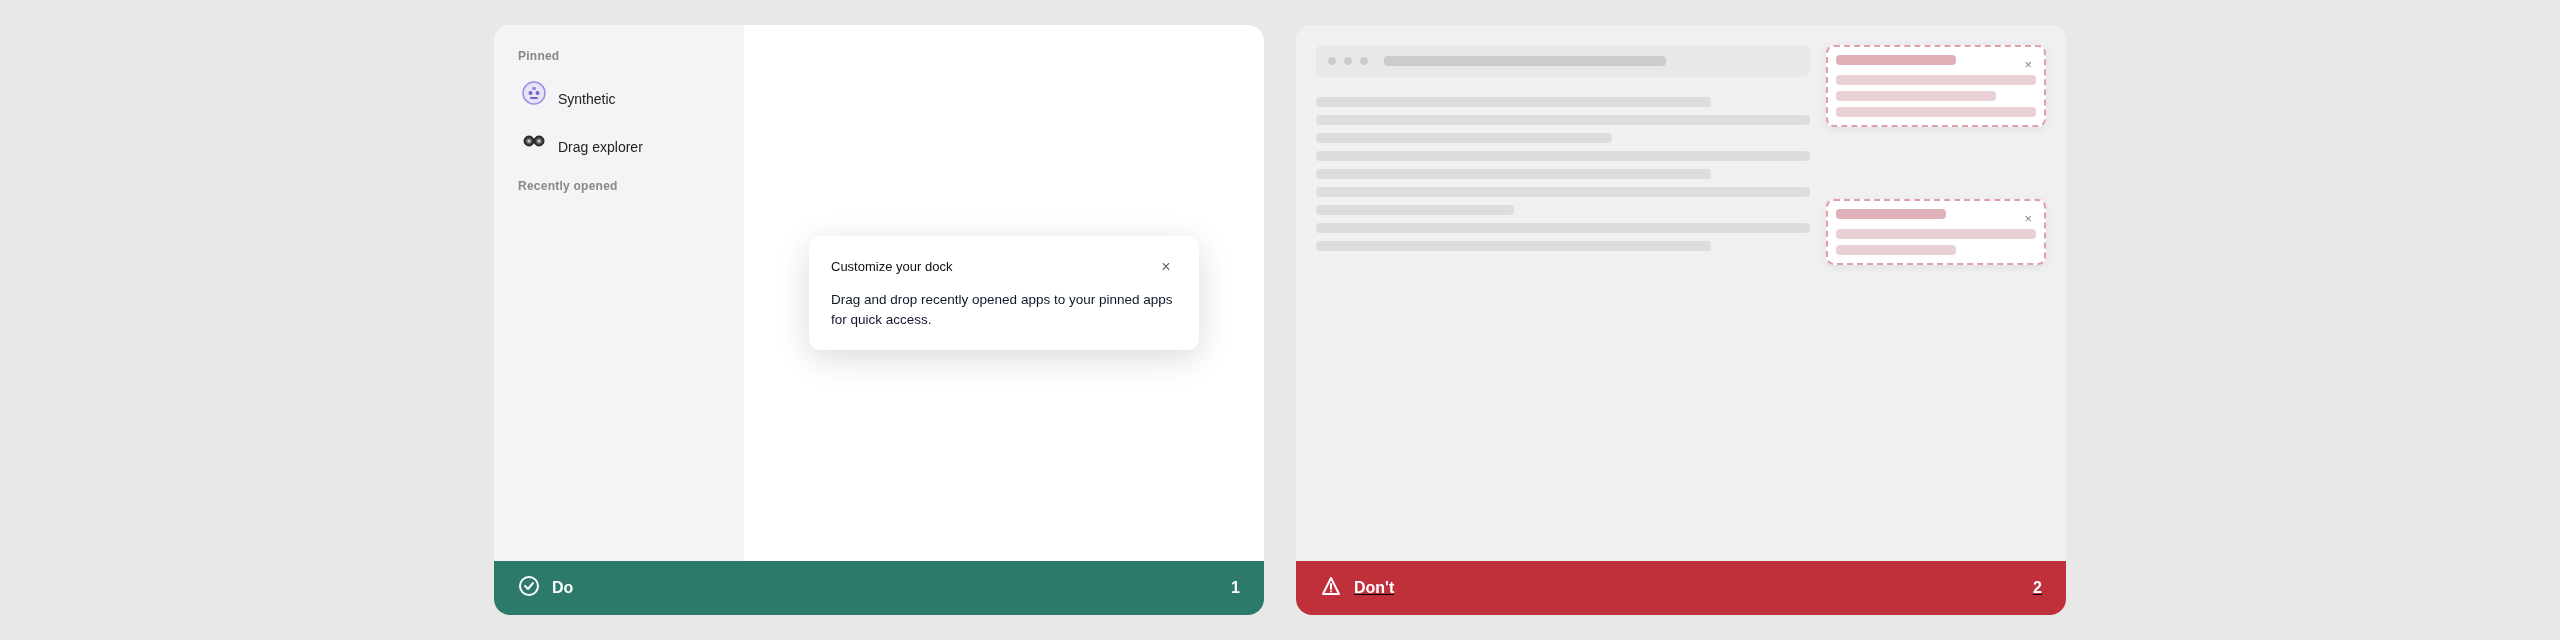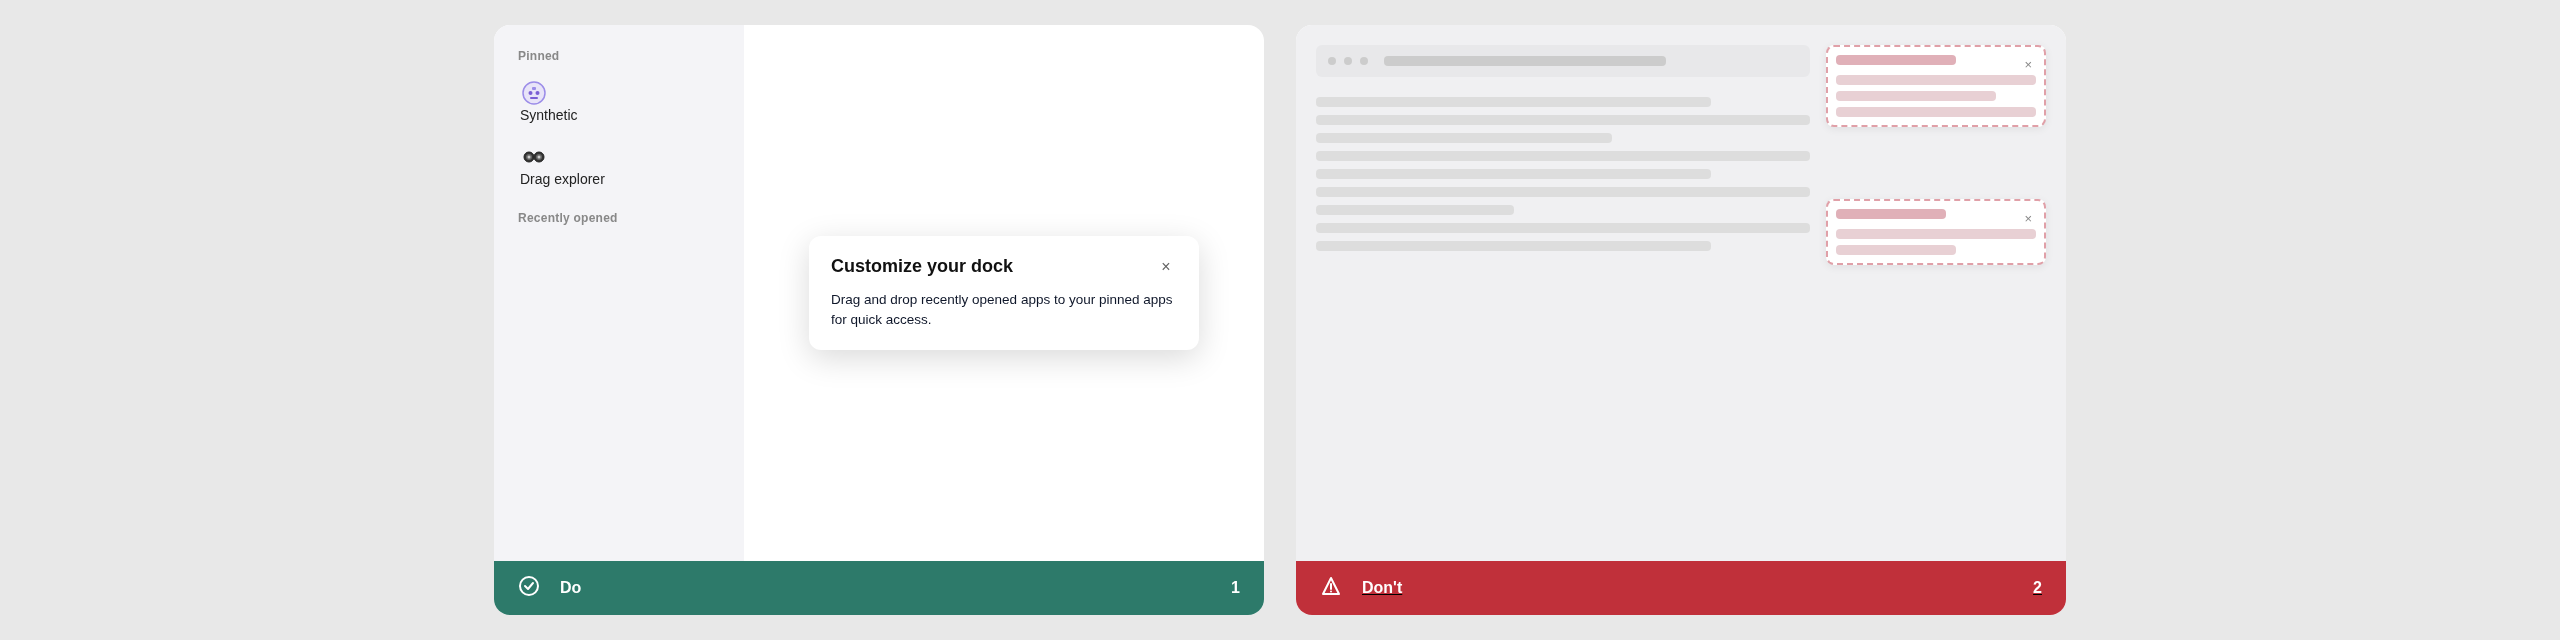--- a/index.html
+++ b/index.html
@@ -53,26 +53,26 @@
       font-size: 12px;
       color: #888;
       font-weight: 600;
       margin-bottom: 8px;
       padding-left: 8px;
       letter-spacing: 0.02em;
     }
 
     .sidebar-item {
       display: flex;
-      align-items: flex-start;
+      align-items: flex-end;
+      gap: 10px;
       padding: 8px 10px;
       border-radius: 8px;
       cursor: pointer;
       margin-bottom: 4px;
-      flex-direction: column;
     }
 
     .sidebar-item-icon {
       width: 28px;
       height: 28px;
       display: flex;
       align-items: center;
       justify-content: center;
       font-size: 18px;
       flex-shrink: 0;
@@ -107,22 +107,22 @@
     }
 
     .tooltip-header {
       display: flex;
       justify-content: space-between;
       align-items: center;
       margin-bottom: 12px;
     }
 
     .tooltip-title {
-      font-size: 18px;
-      font-weight: 700;
+      font-size: 13px;
+      font-weight: 400;
       color: #111;
     }
 
     .tooltip-close {
       width: 22px;
       height: 22px;
       display: flex;
       align-items: center;
       justify-content: center;
       cursor: pointer;
@@ -150,21 +150,21 @@
     }
 
     .bottom-bar-dont {
       background: #c0303a;
       text-decoration: underline;
     }
 
     .bottom-bar-label {
       display: flex;
       align-items: center;
-      gap: 20px;
+      gap: 12px;
       color: #fff;
       font-size: 16px;
       font-weight: 600;
     }
 
     .bottom-bar-icon {
       font-size: 18px;
     }
 
     .bottom-bar-number {

